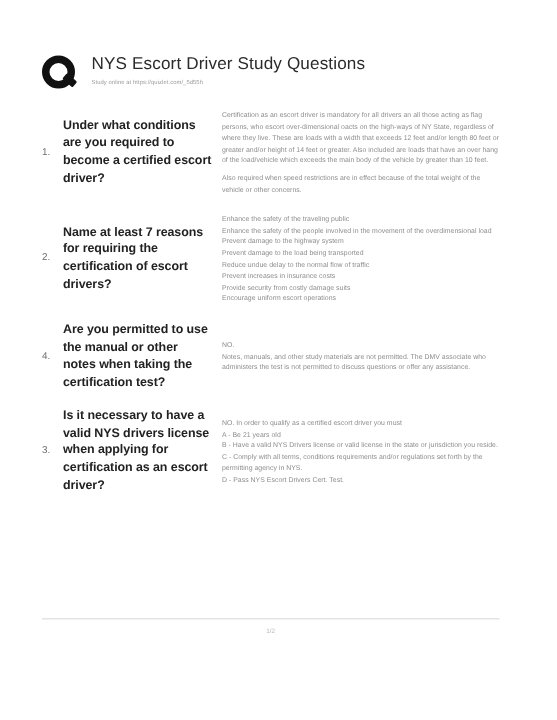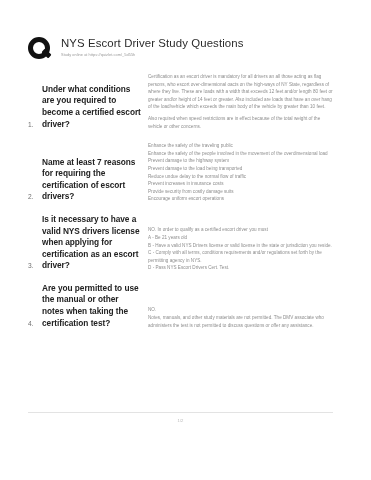--- a/index.html
+++ b/index.html
@@ -79,21 +79,21 @@
     letter-spacing: 0.05px;
     white-space: nowrap;
   }
 
   
   .qa-list {
     margin-top: 2px;
   }
   .qa-row {
     display: flex;
-    align-items: flex-end;
+    align-items: center;
     margin-bottom: 11px;
   }
   .qa-num {
     flex: 0 0 14px;
     font-size: 6.6px;
     line-height: 11.6px;
     color: #6f6f6f;
     padding-top: 0.5px;
   }
   .qa-question {
@@ -180,40 +180,40 @@
         <p>Prevent damage to the highway system</p>
         <p>Prevent damage to the load being transported</p>
         <p>Reduce undue delay to the normal flow of traffic</p>
         <p>Prevent increases in  insurance costs</p>
         <p>Provide security from costly damage suits</p>
         <p>Encourage uniform escort operations</p>
       </div>
     </div>
 
     <div class="qa-row">
+      <div class="qa-num">4.</div>
+      <div class="qa-question">Are you permitted to use the manual or other notes when taking the certification test?</div>
+      <div class="qa-answer">
+        <p>NO.</p>
+        <p>Notes, manuals, and other study materials are not permitted. The DMV associate who administers the test is not permitted to discuss questions or offer any assistance.</p>
+      </div>
+    </div>
+
+    <div class="qa-row">
       <div class="qa-num">3.</div>
       <div class="qa-question">Is it necessary to have a valid NYS drivers license when applying for certification as an escort driver?</div>
       <div class="qa-answer">
         <p>NO. In order to qualify as a certified escort driver you must</p>
         <p>A - Be 21 years old</p>
         <p>B -  Have a valid NYS Drivers license or valid  license in the state or jurisdiction you reside.</p>
         <p>C - Comply with all terms, conditions requirements and/or regulations set forth by the permitting agency in NYS.</p>
         <p>D - Pass NYS Escort Drivers Cert. Test.</p>
       </div>
     </div>
 
-    <div class="qa-row">
-      <div class="qa-num">4.</div>
-      <div class="qa-question">Are you permitted to use the manual or other notes when taking the certification test?</div>
-      <div class="qa-answer">
-        <p>NO.</p>
-        <p>Notes, manuals, and other study materials are not permitted. The DMV associate who administers the test is not permitted to discuss questions or offer any assistance.</p>
-      </div>
-    </div>
-
   </div>
 
   <div class="footer">
     <div class="footer-rule"></div>
     <div class="footer-page">1/2</div>
   </div>
 
 </div>
 
 </body></html>

